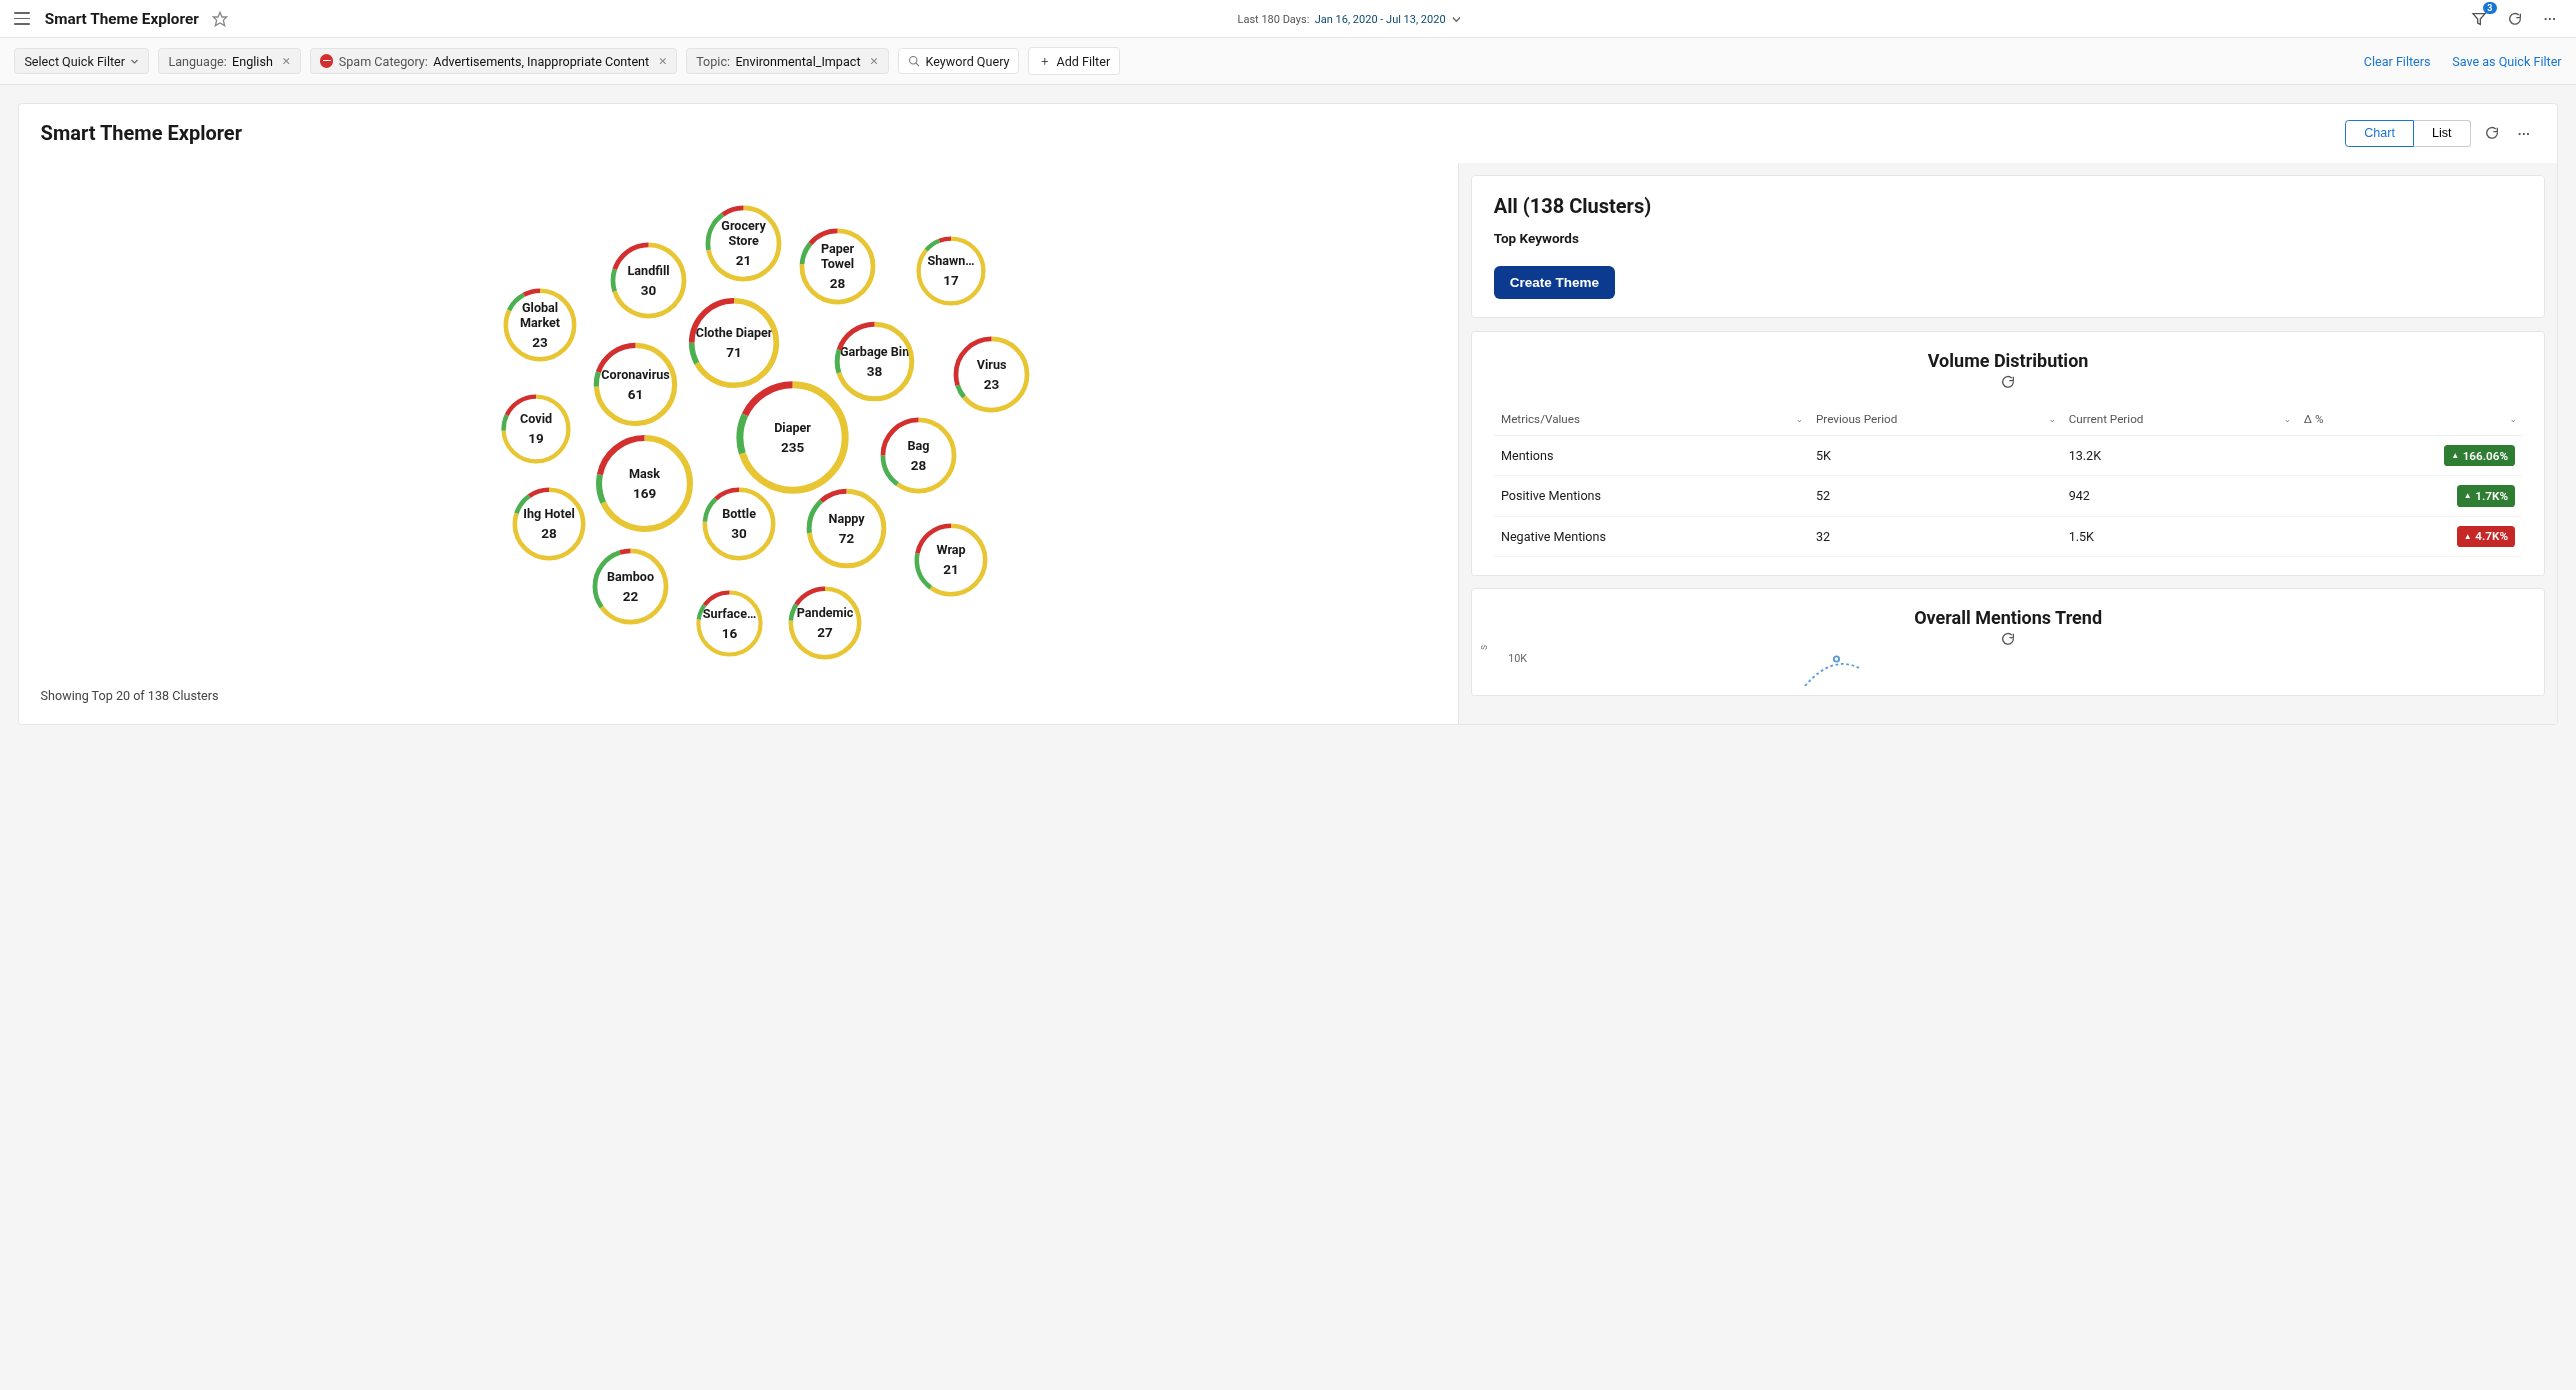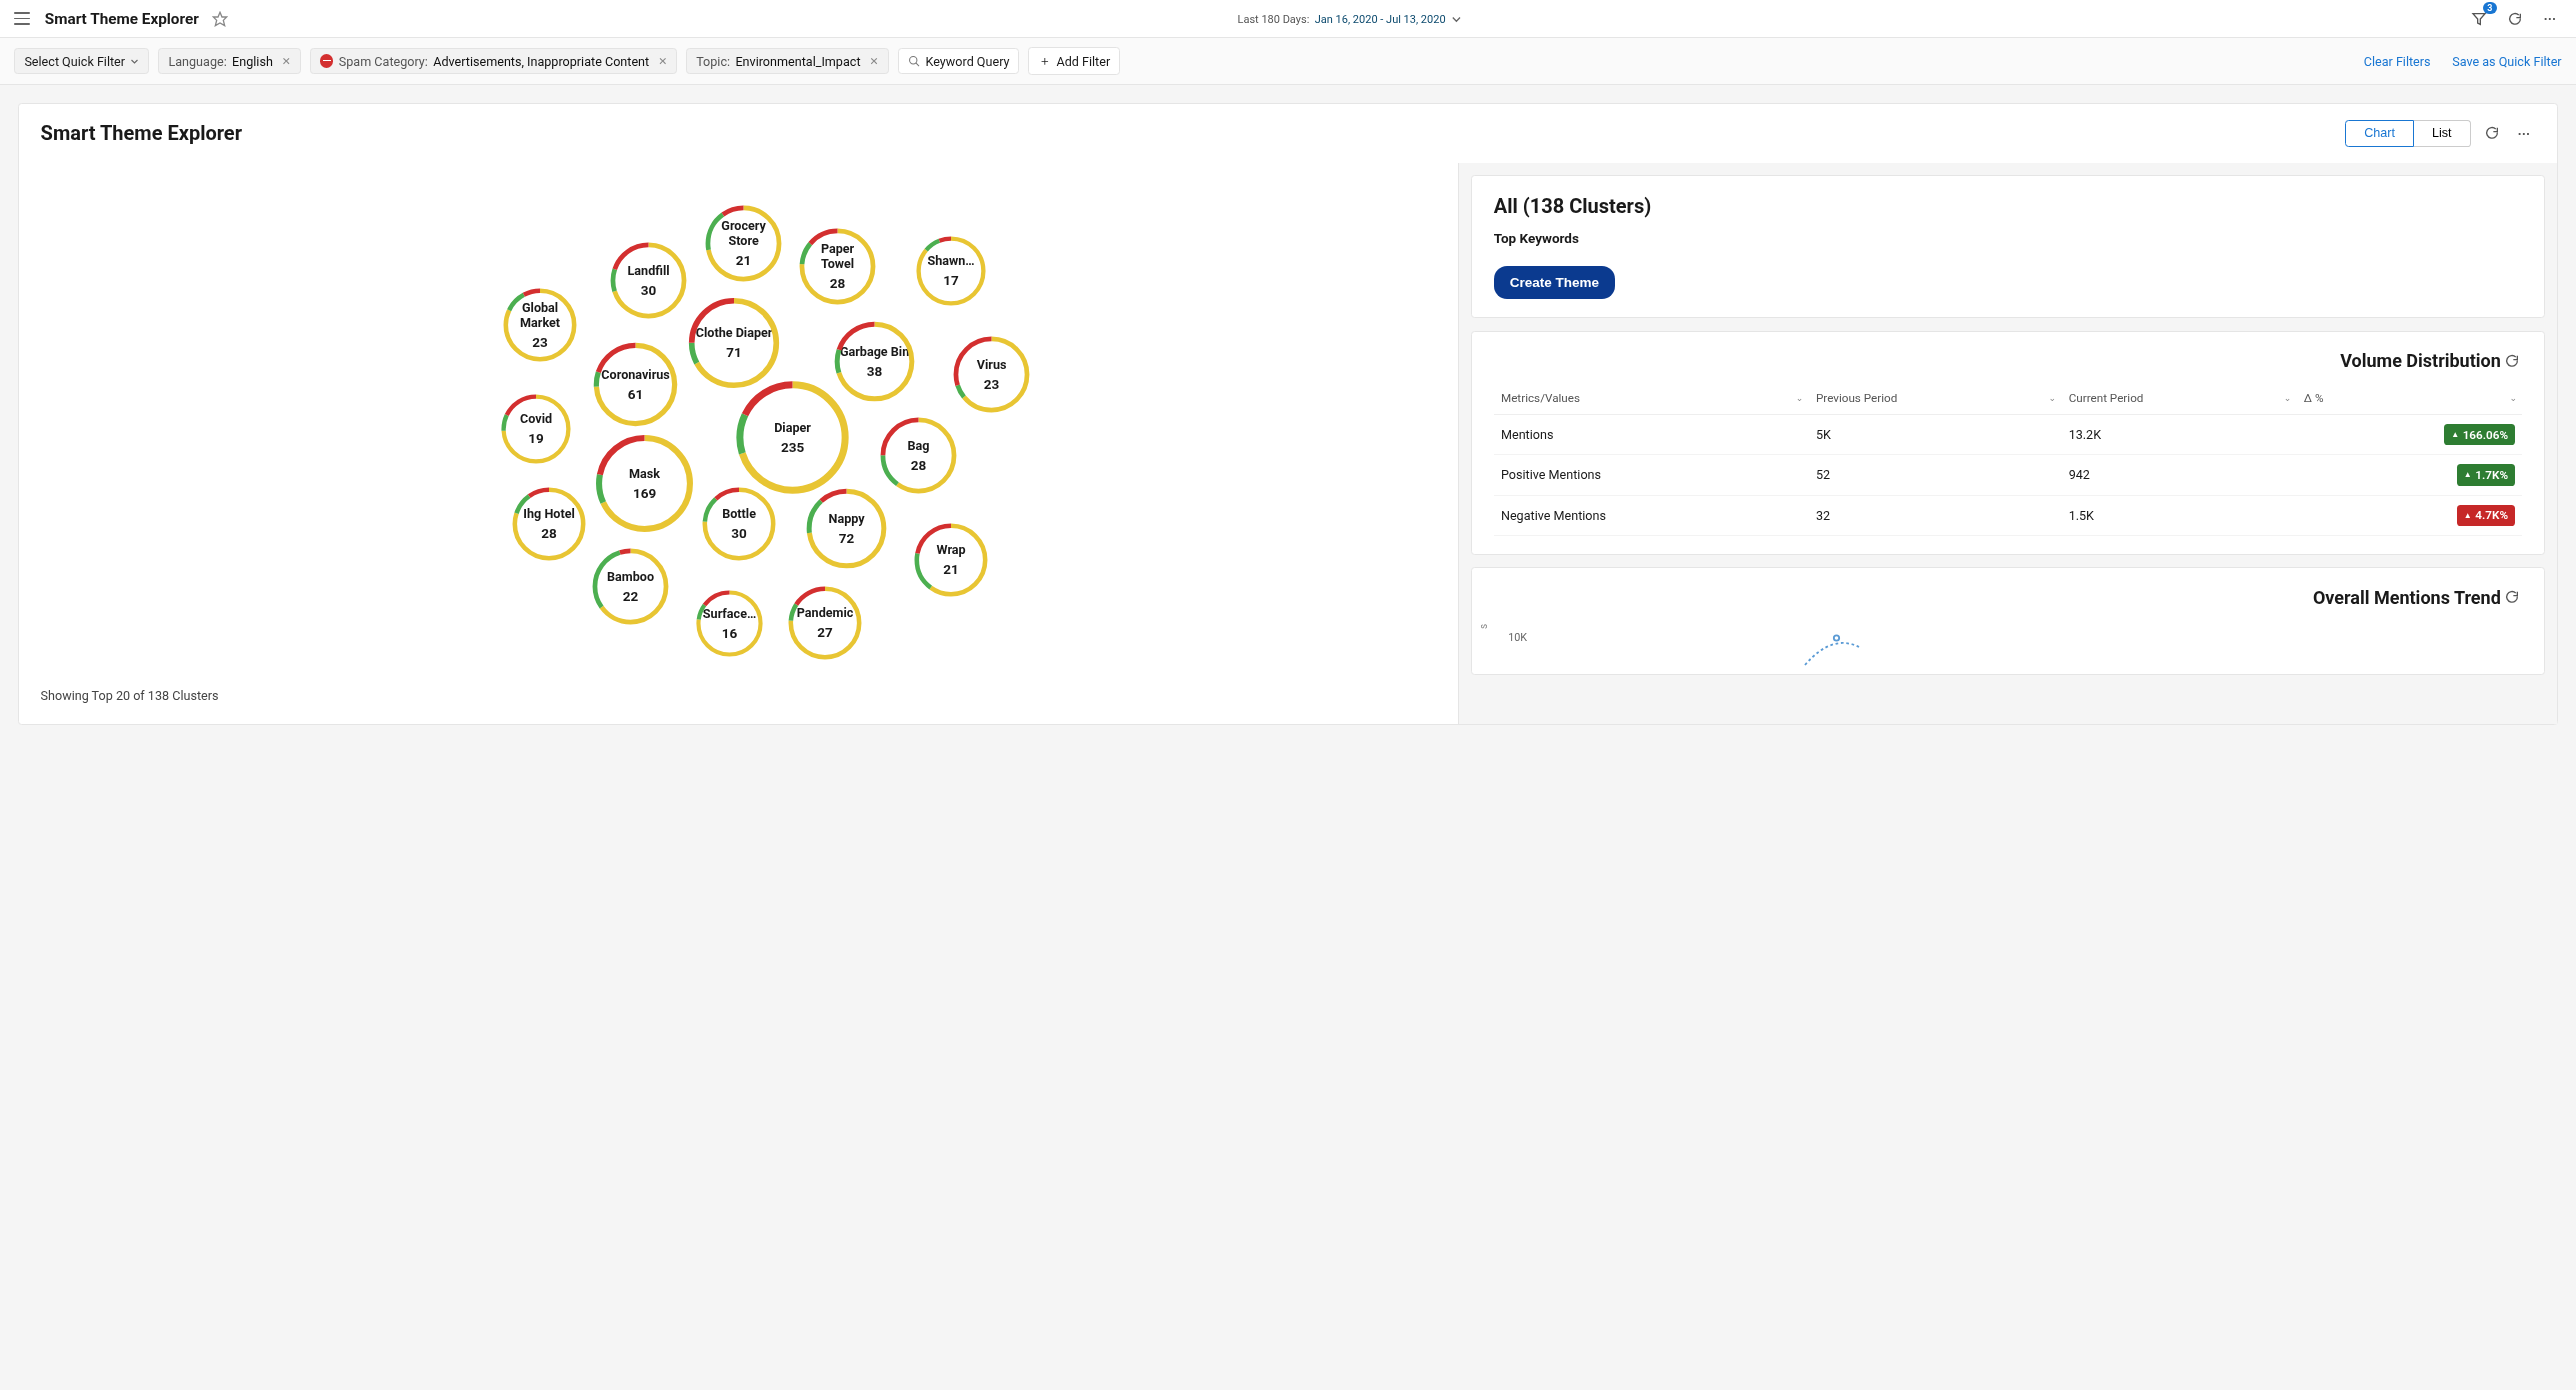--- a/index.html
+++ b/index.html
@@ -47,23 +47,23 @@
 .main-split { display: flex; }
 .chart-pane { flex: 1.3; border-right: 0.9px solid #e5e5e5; padding: 9px 21.6px 21.6px; position: relative; }
 .side-pane { flex: 1; padding: 12px; background:#f5f5f5;}
 .side-block { background:#fff; border:0.9px solid #e5e5e5; border-radius:3.6px; margin:0 0 12.6px 0; padding:18px 21.6px; }
 .side-pane .side-block:first-child{ margin-top:0;}
 
 .all-title { font-size: 20px; font-weight: 700; margin-bottom: 12.6px; }
 .sub-title { font-size: 13.5px; font-weight: 700; margin-bottom: 7.2px; }
 .keywords-text { font-size: 12.6px; color: #444; line-height: 1.5; }
 .view-more { color: #1976d2; cursor: pointer; }
-.primary-btn { background: #0b3a8f; color: #fff; border: none; padding: 9px 16px; border-radius: 13px; font-size: 13.5px; font-weight: 600; margin-top: 12.6px; cursor: pointer; }
-
-.vd-header { display:flex; align-items:center; justify-content:flex-end; margin-bottom:10.8px;}
+.primary-btn { background: #0b3a8f; color: #fff; border: none; padding: 9px 16px; border-radius: 6px; font-size: 13.5px; font-weight: 600; margin-top: 12.6px; cursor: pointer; }
+
+.vd-header { display:flex; align-items:center; justify-content:space-between; margin-bottom:10.8px;flex-direction:column;}
 .vd-title { font-size: 18px; font-weight: 700; }
 .table { width: 100%; border-collapse: collapse; }
 .table th { text-align: left; font-weight: 400; color: #555; font-size: 11.7px; padding: 9px 7.2px; border-bottom: 0.9px solid #eee; position: relative; }
 .table th .chev { position:absolute; right:5.4px; top:50%; transform:translateY(-50%); font-size:9px; color:#888;}
 .table td { padding: 9px 7.2px; font-size: 12.6px; border-bottom: 0.9px solid #f3f3f3; }
 .delta-badge { display: inline-flex; align-items: center; gap: 3.6px; padding: 3.6px 7.2px; border-radius: 3.6px; font-weight: 600; font-size: 11.7px; color: #fff; float:right;}
 .delta-badge.up { background: #2e7d32; }
 .delta-badge.down { background: #c62828; }
 .tri { font-size: 8px; }
 

